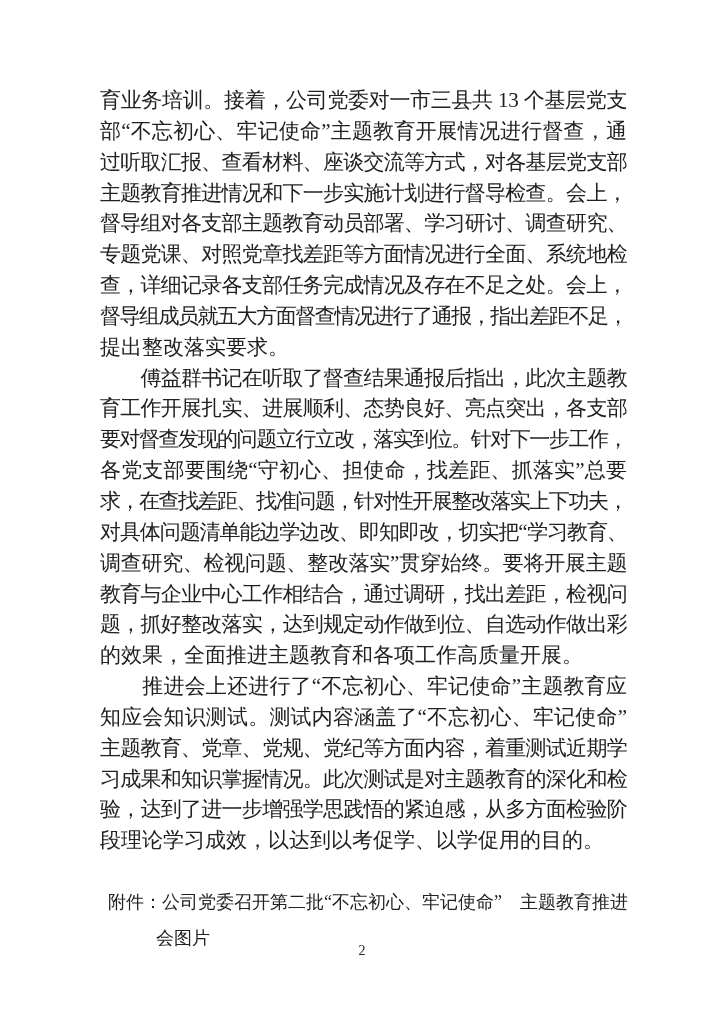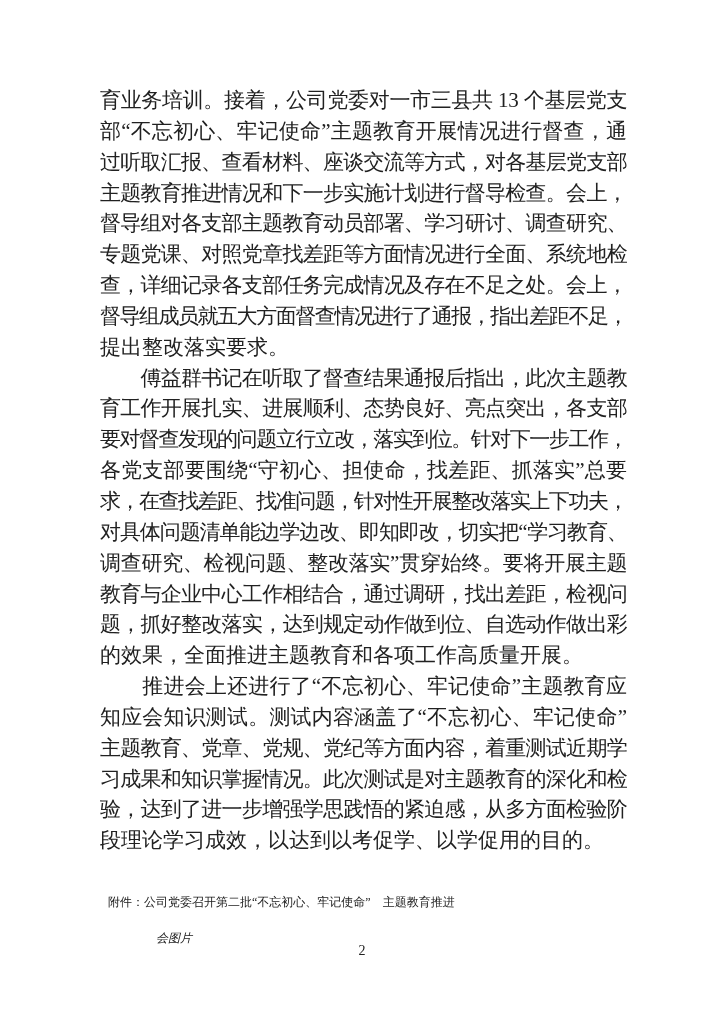--- a/index.html
+++ b/index.html
@@ -31,24 +31,24 @@
     white-space: pre;
     min-width: 0;
     flex: 0 1 auto;
   }
   .line.last { justify-content: flex-start; }
   .attachment {
     position: absolute;
     left: 108px;
     top: 884px;
     width: 532px;
-    font-size: 12px;
+    font-size: 18px;
     line-height: 36px;
   }
-  .att-line2 { padding-left: 48px; font-style: italic; }
+  .att-line2 { padding-left: 48px; }
   .page-number {
     position: absolute;
     top: 941px;
     left: 0;
     width: 724px;
     text-align: center;
     font-size: 14px;
     line-height: 20px;
   }
 </style>

